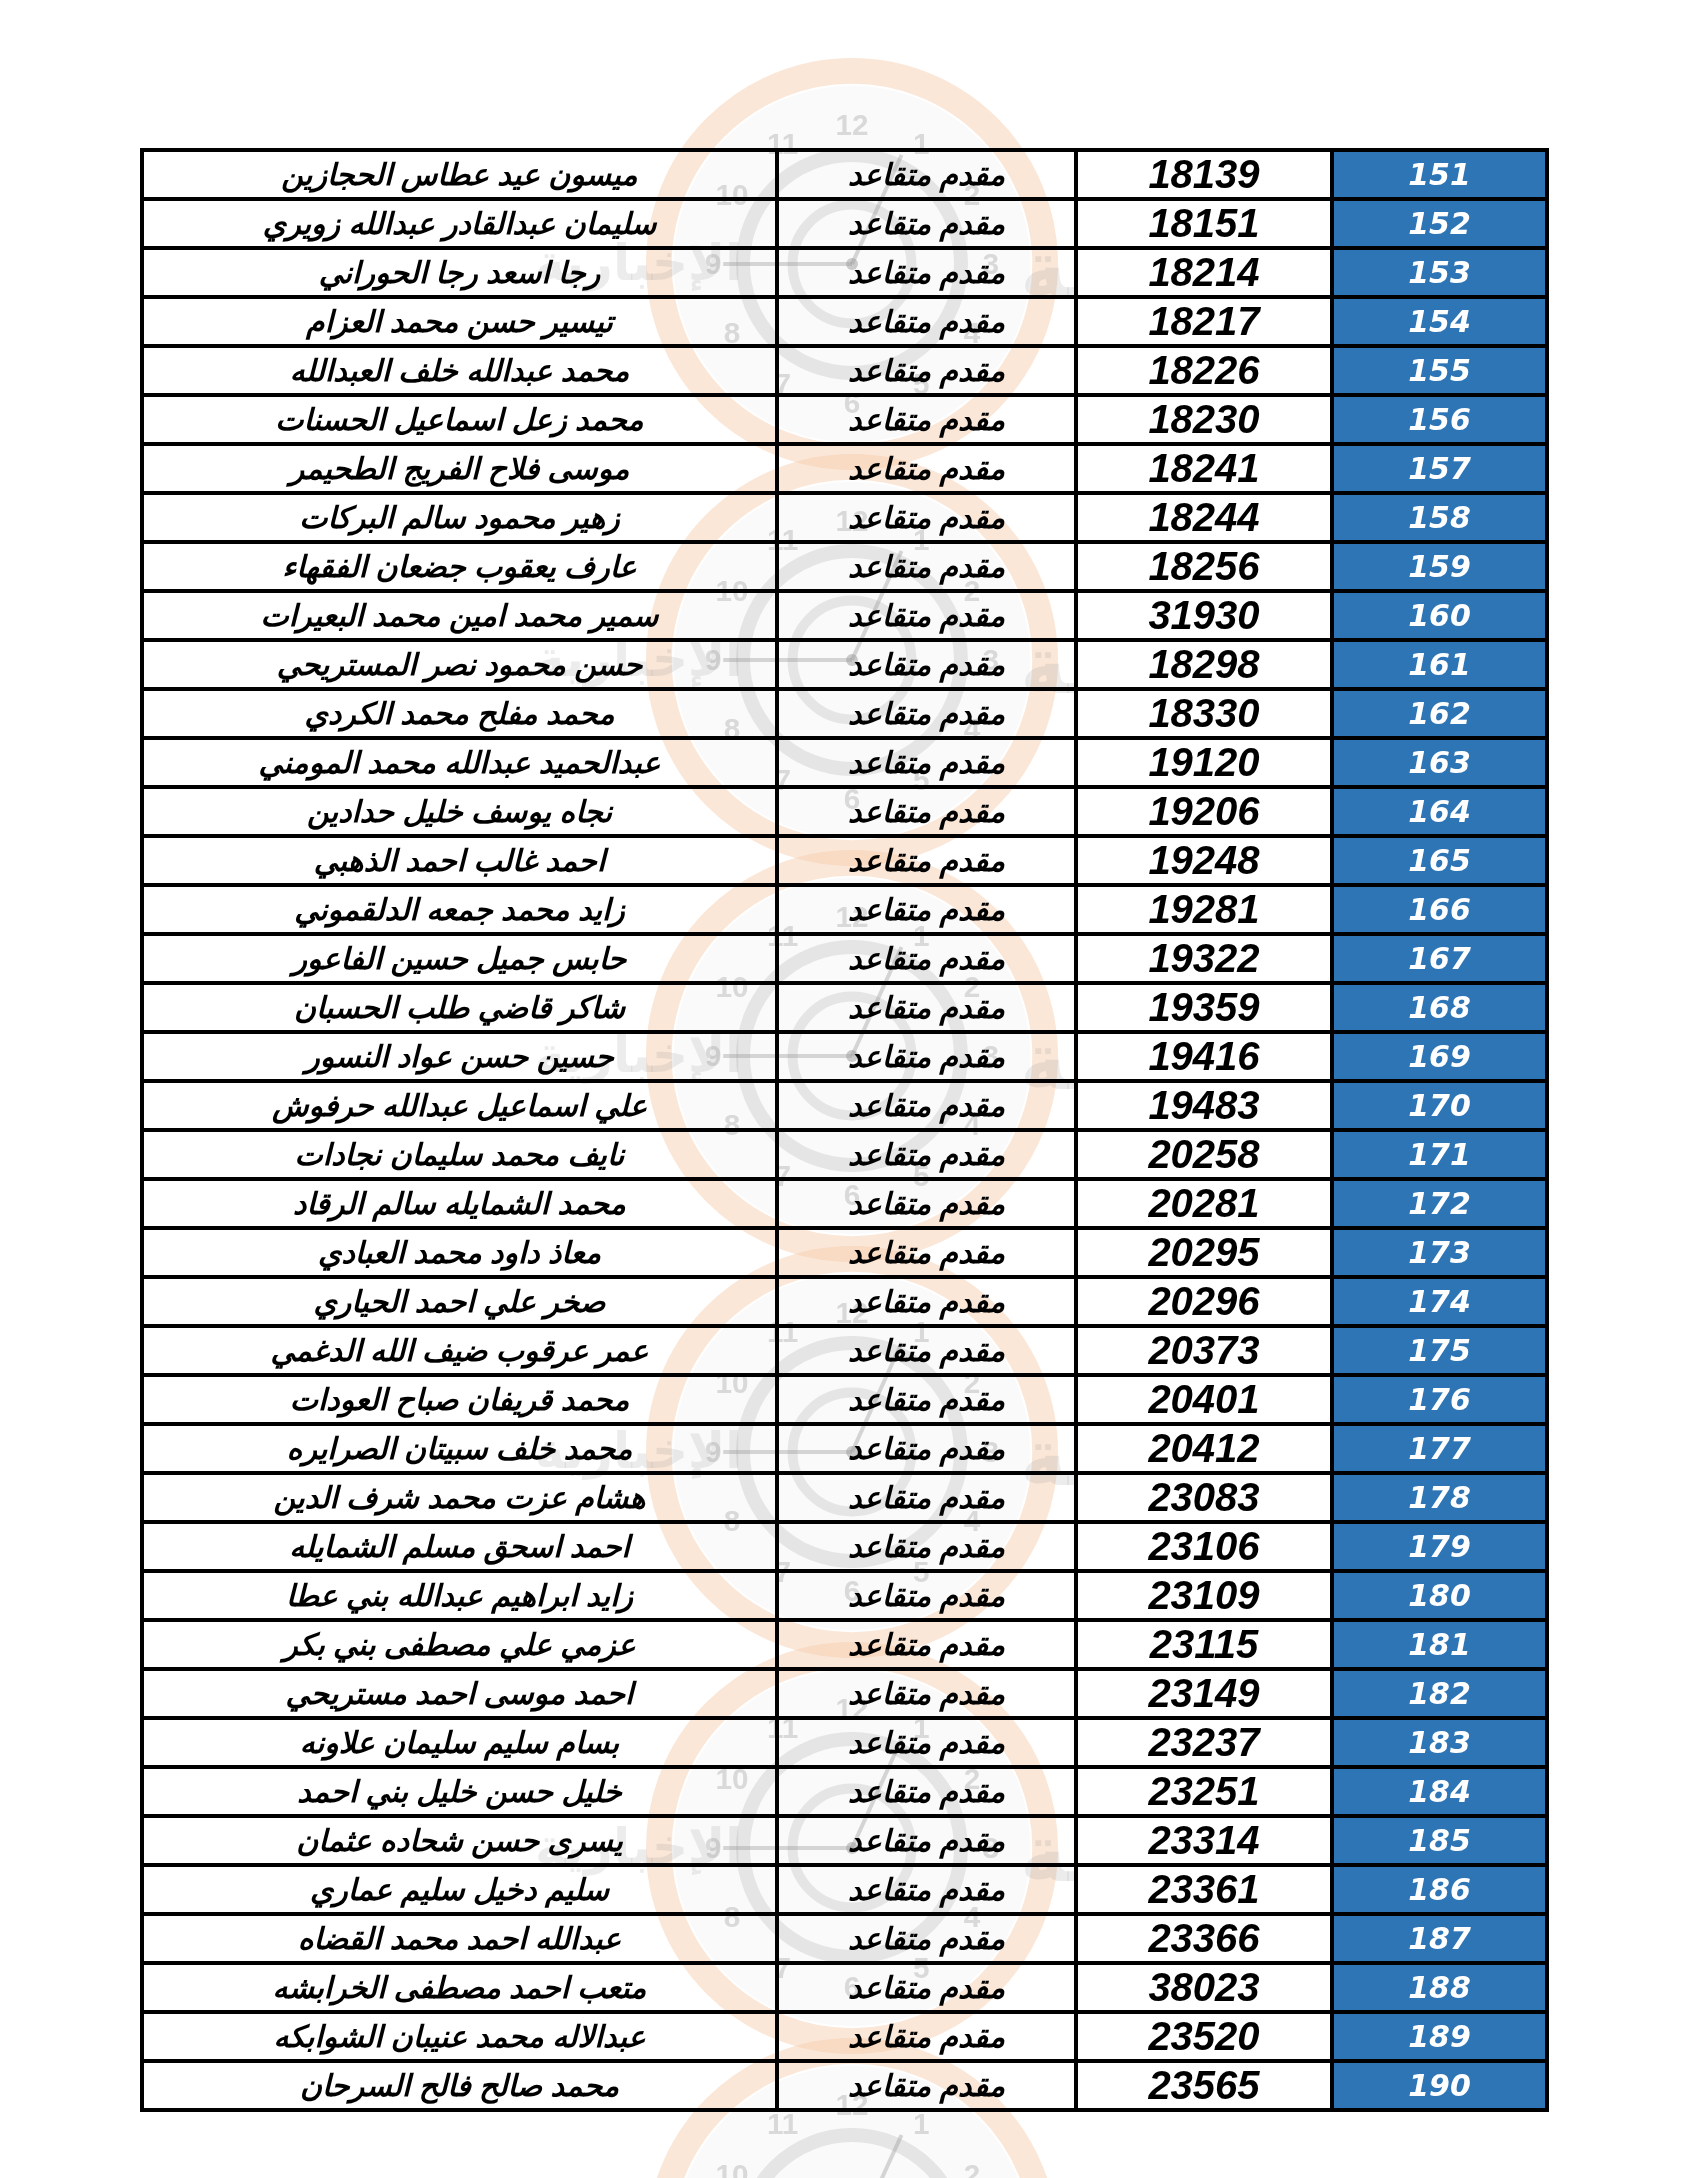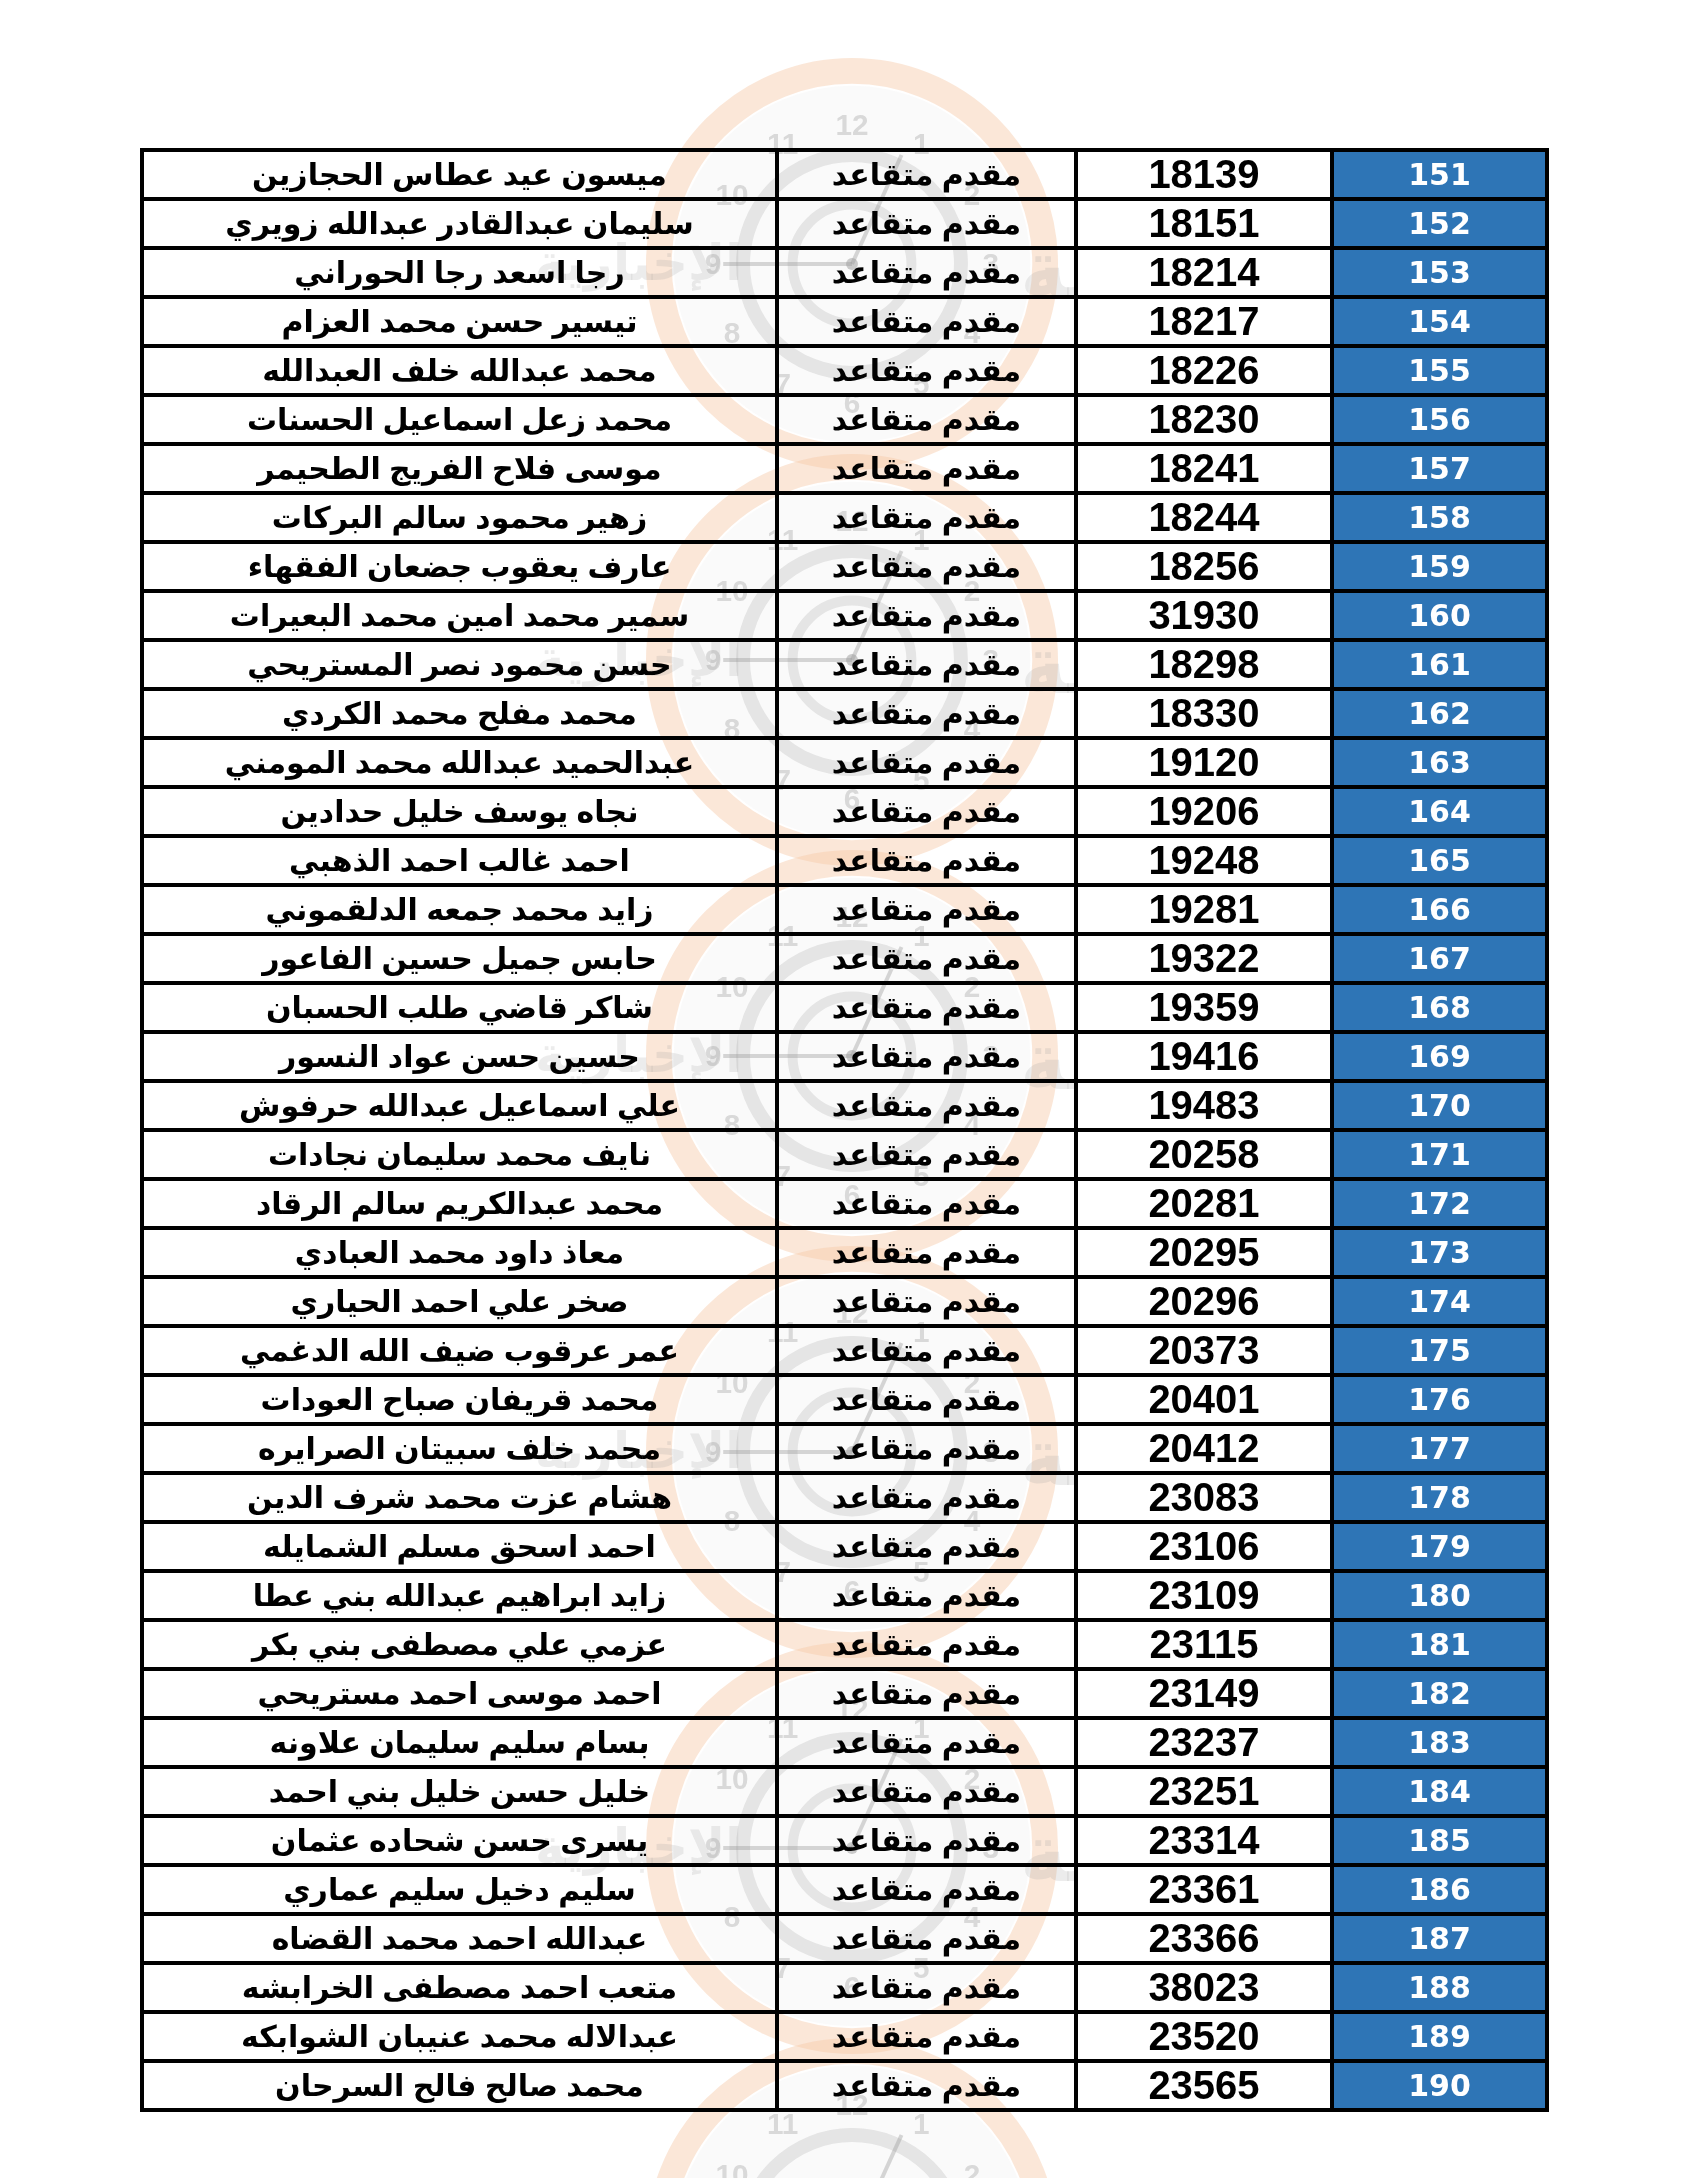--- a/index.html
+++ b/index.html
@@ -2,21 +2,21 @@
 <html><head>
 <meta charset="utf-8">
 <style>
   html, body { margin:0; padding:0; background:#ffffff; }
   body { width:1683px; height:2178px; position:relative; overflow:hidden;
          font-family:"Liberation Sans","DejaVu Sans",sans-serif; }
   .watermarks { position:absolute; left:0; top:16px; width:1683px; height:2178px; z-index:0; pointer-events:none; }
   .wm { position:absolute; width:416px; height:416px; }
   .wm svg { width:100%; height:100%; }
   .wm-text { position:absolute; font-family:"DejaVu Sans",sans-serif; font-weight:bold; color:rgba(150,150,150,0.18); direction:rtl; }
-  .table-wrap { position:absolute; left:140px; top:148px; width:1128px; z-index:1; }
+  .table-wrap { position:absolute; left:140px; top:148px; width:1128px; z-index:1;font-style:italic; }
   table { border-collapse:collapse; width:1405px; table-layout:fixed; }
   td { border:4px solid #000; height:46px; padding:0; text-align:center; vertical-align:middle; box-sizing:border-box; }
   td.name { width:635px; font-size:30px; font-weight:bold; direction:rtl; color:#000; background:transparent; }
   td.rank { width:299px; font-size:30px; font-weight:bold; direction:rtl; color:#000000; background:transparent; }
   td.num  { width:256px; font-size:40px; font-weight:bold; color:#000; background:#fff; }
   td.seq  { width:215px; font-size:30px; font-weight:bold; color:#fff; background:#2E75B6; font-family:"DejaVu Sans",sans-serif; }
 </style>
 </head>
 <body>
 
@@ -282,21 +282,21 @@
     <td class="num">19483</td>
     <td class="seq">170</td>
   </tr>
         <tr>
     <td class="name">نايف محمد سليمان نجادات</td>
     <td class="rank">مقدم متقاعد</td>
     <td class="num">20258</td>
     <td class="seq">171</td>
   </tr>
         <tr>
-    <td class="name">محمد عبدالكريم سالم الرقاد</td>
+    <td class="name">محمد الشمايله سالم الرقاد</td>
     <td class="rank">مقدم متقاعد</td>
     <td class="num">20281</td>
     <td class="seq">172</td>
   </tr>
         <tr>
     <td class="name">معاذ داود محمد العبادي</td>
     <td class="rank">مقدم متقاعد</td>
     <td class="num">20295</td>
     <td class="seq">173</td>
   </tr>

